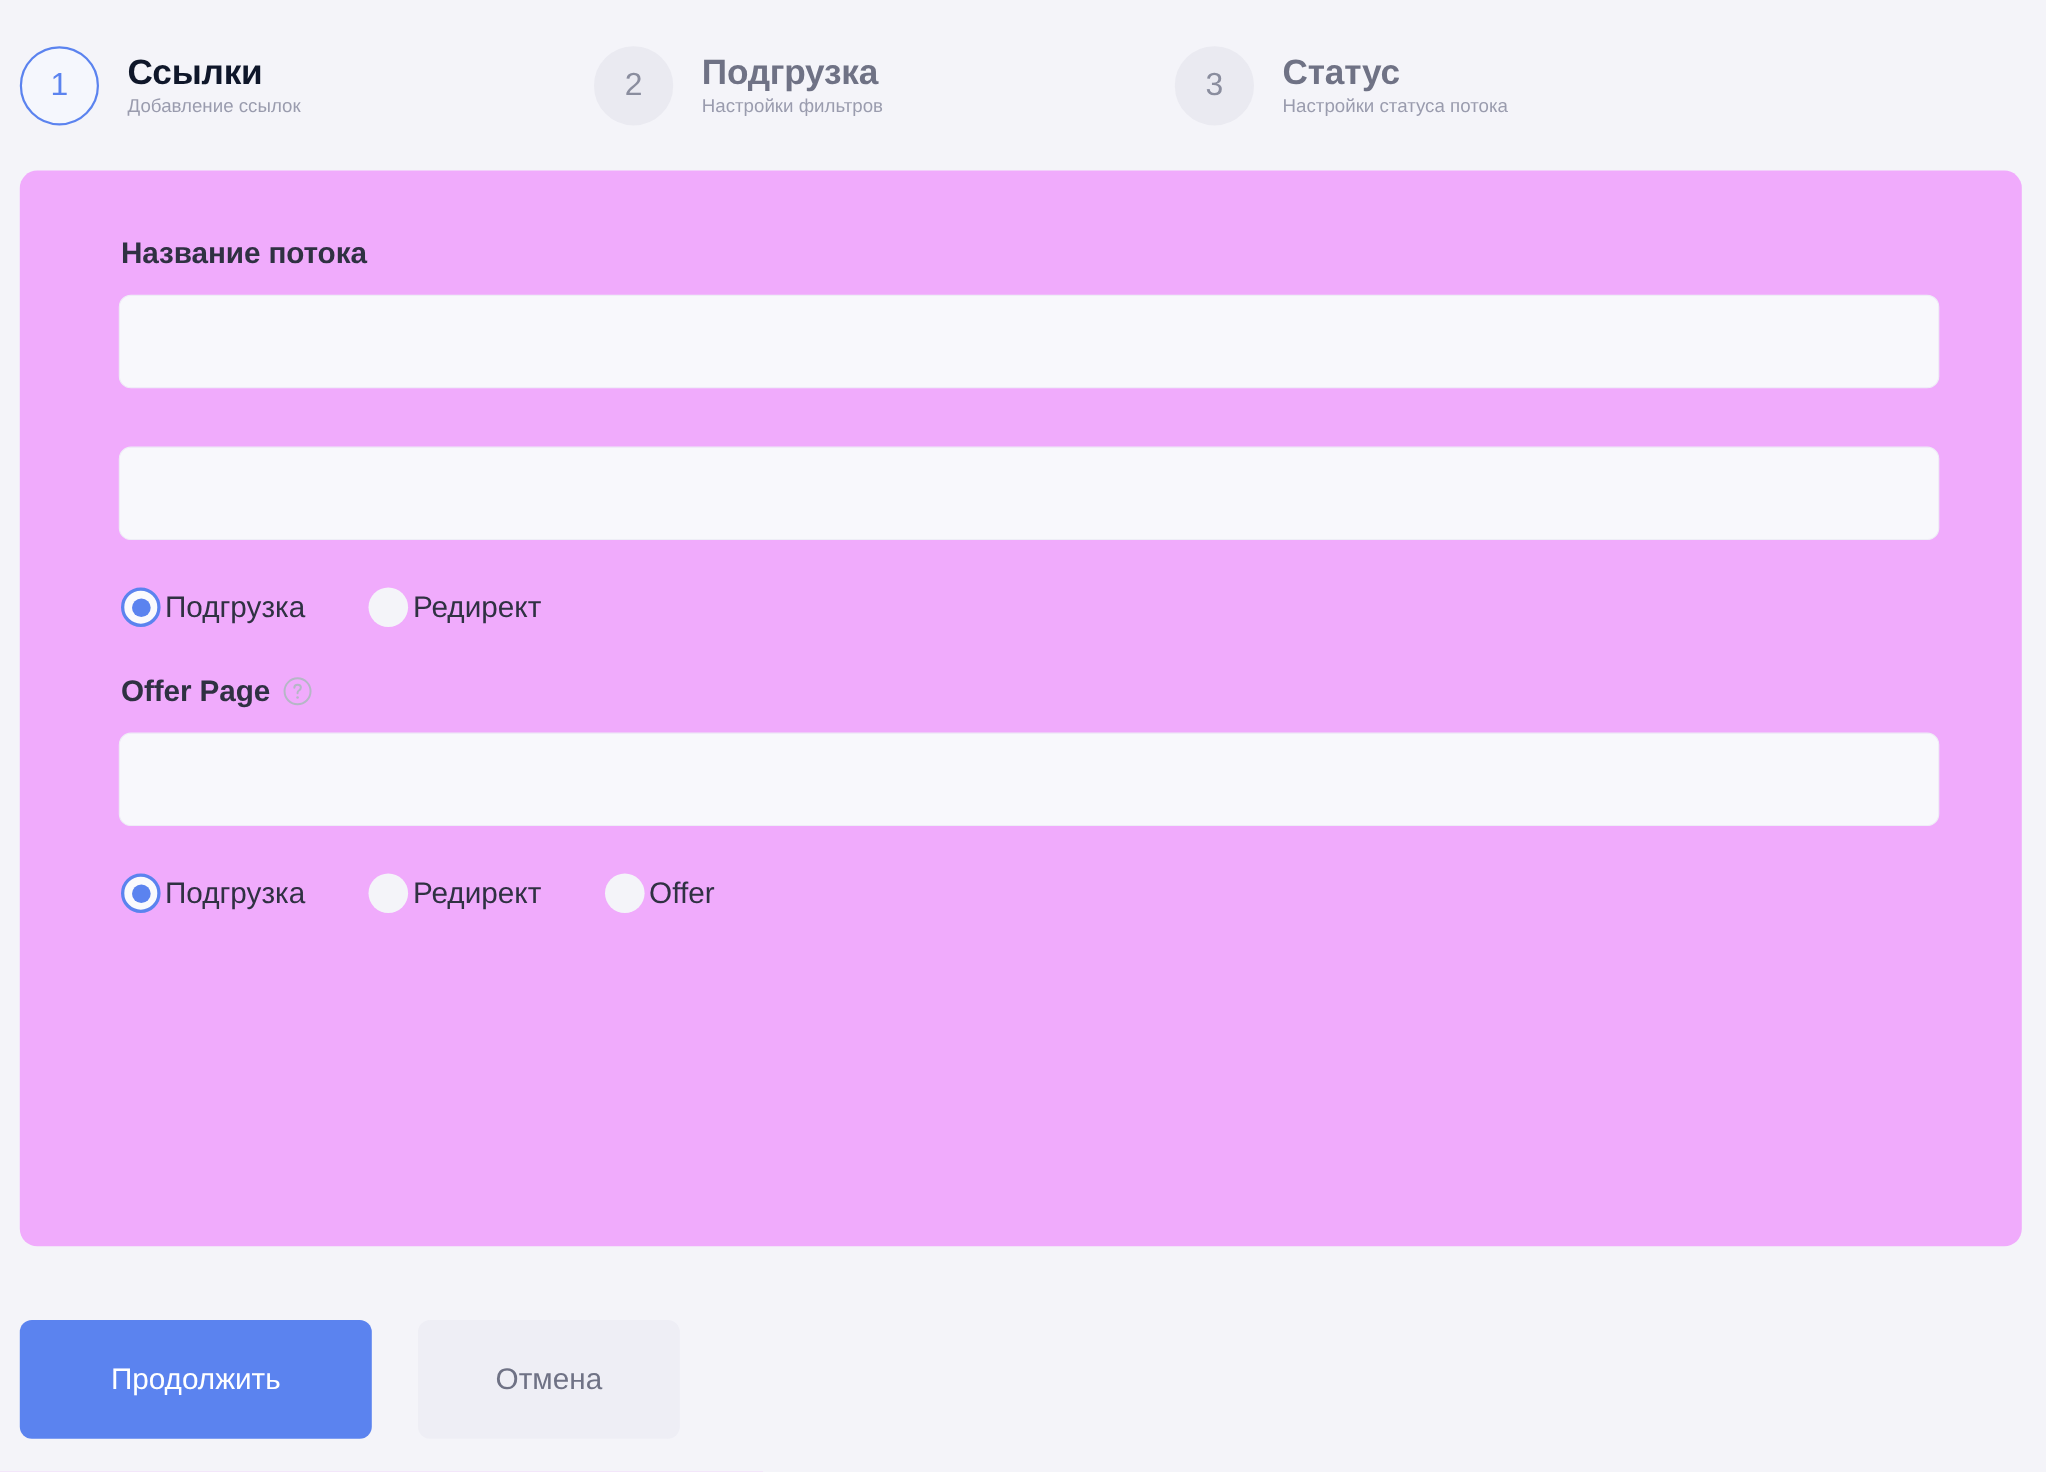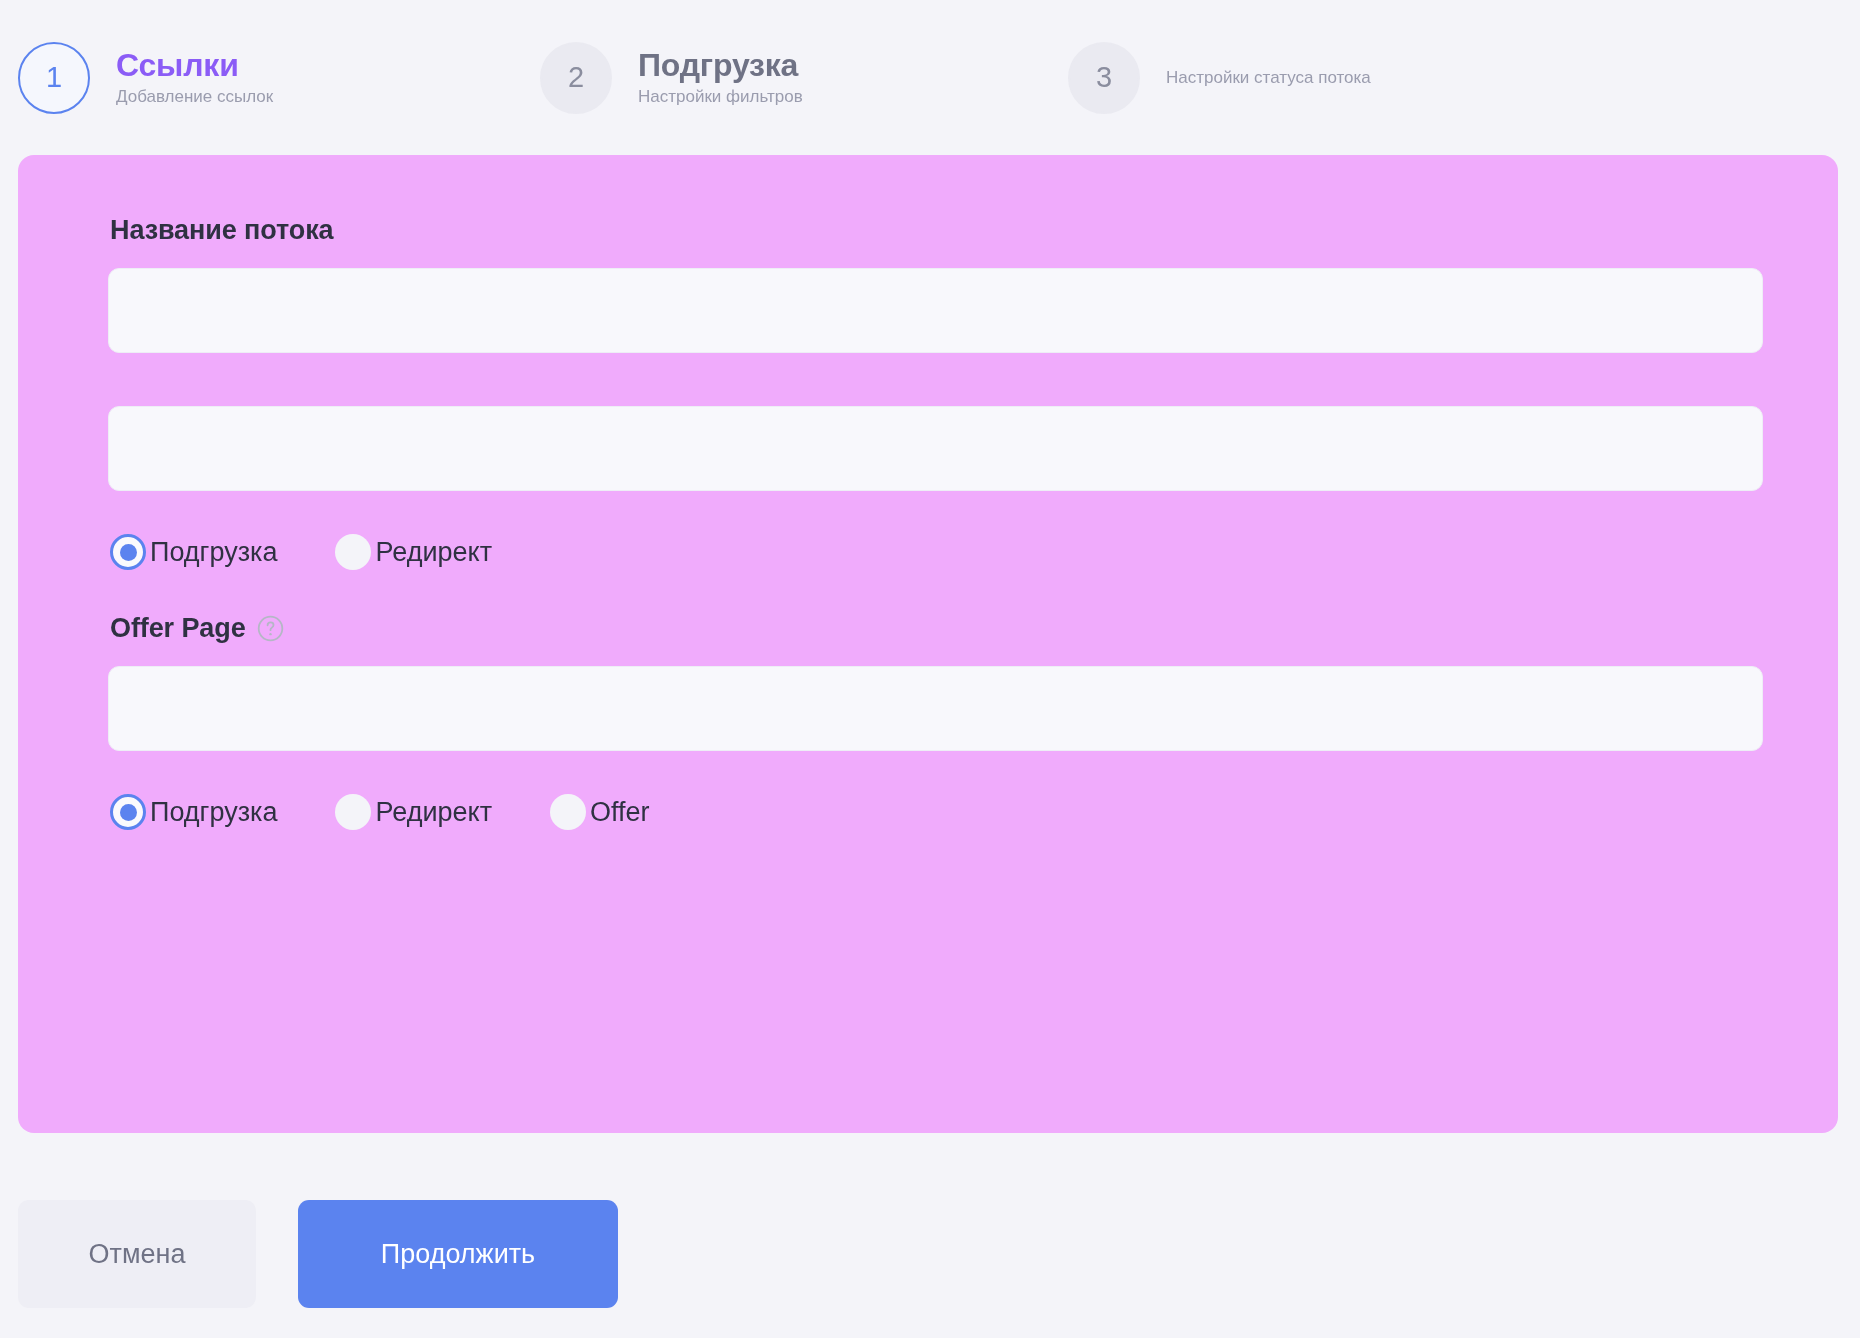--- a/index.html
+++ b/index.html
@@ -58,21 +58,21 @@
     flex-direction: column;
     justify-content: center;
     gap: 4px;
   }
   .step-title {
     font-size: 32px;
     font-weight: bold;
     line-height: 1.1;
     letter-spacing: -0.2px;
   }
-  .step-title.active { color: #8b5cf6; }
+  .step-title.active { color: #0f172a; }
   .step-title.inactive { color: #6f7285; }
   .step-sub {
     font-size: 17px;
     color: #9a9cae;
     line-height: 1.15;
   }
 
   
   .card {
     position: absolute;
@@ -229,20 +229,21 @@
       <div class="step-title inactive">Подгрузка</div>
       <div class="step-sub">Настройки фильтров</div>
     </div>
   </div>
 
   <div class="step step-3">
     <div class="step-circle inactive">
       <span>3</span>
     </div>
     <div class="step-text">
+      <div class="step-title inactive">Статус</div>
       <div class="step-sub">Настройки статуса потока</div>
     </div>
   </div>
 
 </div>
 
 <div class="card">
   <div class="card-inner">
 
     <div class="field-label">
@@ -294,15 +295,15 @@
       <div class="radio-opt">
         <span class="radio-mark off"></span>
         <span class="radio-label">Offer</span>
       </div>
     </div>
 
   </div>
 </div>
 
 <div class="footer">
+  <button class="btn btn-primary">Продолжить</button>
   <button class="btn btn-cancel">Отмена</button>
-  <button class="btn btn-primary">Продолжить</button>
 </div>
 
 </body></html>

